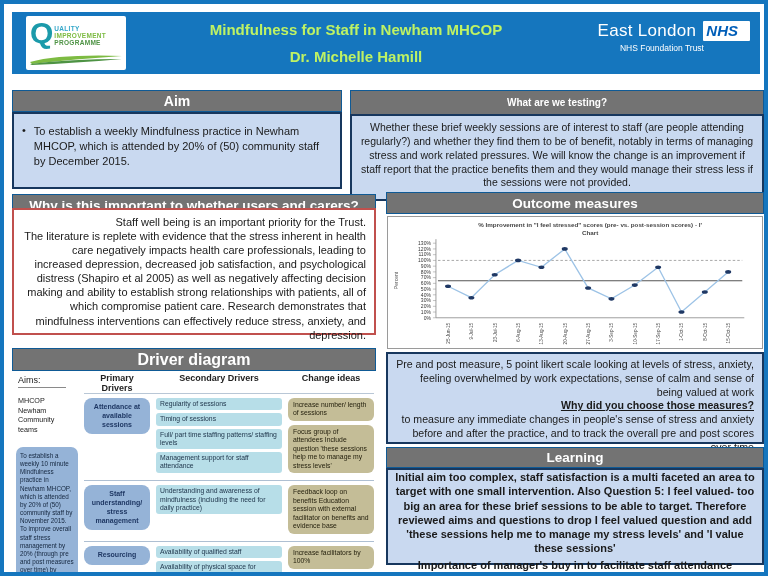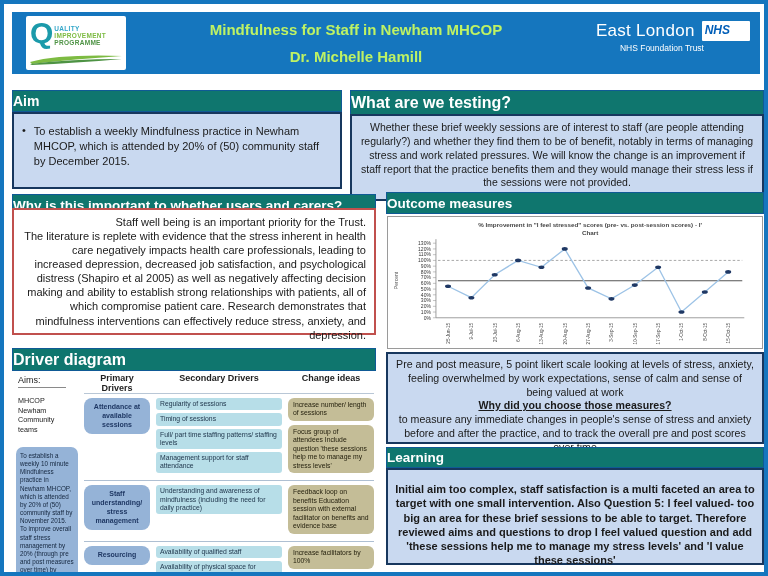--- a/index.html
+++ b/index.html
@@ -1,56 +1,56 @@
 <!DOCTYPE html>
 <html><head>
 <meta charset="utf-8">
 <style>
   * { box-sizing: border-box; margin: 0; padding: 0; }
   html,body { width:768px; height:576px; font-family:"Liberation Sans", sans-serif; background:#fff; }
   .poster { position:relative; width:768px; height:576px; background:#fff; border:4px solid #1576BE; overflow:hidden; }
   .abs { position:absolute; }
-  .bar { background:#0f766e; color:#fff; font-weight:bold; text-align:left; border:1px solid #0f5a95; }
+  .bar { background:#737373; color:#fff; font-weight:bold; text-align:center; border:1px solid #0f5a95; }
   .panel { background:#C9D9F0; border:2px solid #17375E; color:#1a1a1a; }
   
   .header { left:8px; top:8px; width:748px; height:62px; background:#1576BE; }
   .logo-box { position:absolute; left:14px; top:4px; width:100px; height:54px; background:#fff; border-radius:2px; padding:3px 4px; overflow:hidden; }
   .logo-q { font-size:30px; font-weight:bold; color:#1B9AAA; float:left; line-height:28px; }
   .logo-words { float:left; margin-top:6px; margin-left:1px; line-height:7px; }
   .logo-words span { display:block; font-size:6.5px; font-weight:bold; letter-spacing:.3px; }
   .lw1 { color:#35A7C9; } .lw2 { color:#7DBB42; } .lw3 { color:#4E9344; }
   .swoosh { position:absolute; left:4px; bottom:5px; width:92px; height:12px; }
   .titles { position:absolute; left:130px; right:190px; top:0; height:62px; text-align:center; color:#bef264; }
   .title1 { font-size:15px; font-weight:bold; margin-top:9px; }
   .title2 { font-size:15px; font-weight:bold; margin-top:10px; }
   .nhs-wrap { position:absolute; right:10px; top:9px; text-align:right; color:#fff; }
   .nhs-row { display:flex; align-items:center; justify-content:flex-end; gap:7px; }
   .trust-name { font-size:17px; font-weight:400; letter-spacing:.3px; }
-  .nhs-box { background:#fff; color:#005EB8; font-weight:bold; font-style:italic; font-size:12px; padding:0 20px 1px 3px; border-radius:1px; line-height:19px; }
+  .nhs-box { background:#fff; color:#005EB8; font-weight:bold; font-style:italic; font-size:15px; padding:0 12px 1px 3px; border-radius:1px; line-height:19px; }
   .trust-sub { font-size:8.5px; margin-top:2px; margin-right:46px; }
   
   .aim-bar { left:8px; top:86px; width:330px; height:22px; font-size:14px; line-height:21px; }
   .aim-body { left:8px; top:108px; width:330px; height:77px; padding:10px 10px 4px 8px; display:flex; gap:8px; }
   .aim-bullet { font-size:11px; }
   .aim-text { font-size:11px; line-height:1.35; }
   
-  .test-bar { left:346px; top:86px; width:414px; height:31px; font-size:16px; line-height:23px; }
+  .test-bar { left:346px; top:86px; width:414px; height:31px; font-size:10px; line-height:23px; }
   .test-body { left:346px; top:110px; width:414px; height:87px; padding:5px 7px; font-size:10.5px; line-height:1.32; text-align:center; }
   
   .imp-bar { left:8px; top:190px; width:364px; height:22px; font-size:13.5px; line-height:21px; }
   .imp-body { left:8px; top:204px; width:364px; height:127px; background:#fff; border:2px solid #C0504D; padding:5px 8px; font-size:11px; line-height:1.28; text-align:right; color:#1a1a1a; }
   
   .out-bar { left:382px; top:188px; width:378px; height:22px; font-size:13.5px; line-height:21px; }
   .chart-holder { left:383px; top:212px; width:376px; height:133px; background:#fff; border:1px solid #9a9a9a; }
   
-  .meas-body { left:382px; top:348px; width:378px; height:92px; padding:4px 8px; font-size:10.6px; line-height:1.3; text-align:center; }
+  .meas-body { left:382px; top:348px; width:378px; height:92px; padding:4px 8px; font-size:10.6px; line-height:1.3; text-align:right; }
   .meas-q { font-weight:bold; text-decoration:underline; }
   
   .learn-bar { left:382px; top:443px; width:378px; height:21px; font-size:13.5px; line-height:20px; }
-  .learn-body { left:382px; top:464px; width:378px; height:97px; padding:12px 6px; font-size:11px; font-weight:bold; line-height:1.3; text-align:center; }
+  .learn-body { left:382px; top:464px; width:378px; height:97px; padding:0 6px; font-size:11px; font-weight:bold; line-height:1.3; text-align:center; }
   .learn-body p + p { margin-top:2px; }
   
   .drv-bar { left:8px; top:344px; width:364px; height:23px; font-size:16px; line-height:22px; }
   .drv-body { left:8px; top:367px; width:364px; height:209px; display:flex; gap:6px; padding:2px 2px 0 4px; overflow:hidden; }
   .aims-col { width:62px; flex:none; display:flex; flex-direction:column; }
   .aims-label { font-size:9px; color:#222; border-bottom:1px solid #8a8a8a; display:inline-block; width:48px; padding-bottom:2px; margin:2px 0 8px 2px; }
   .aims-intro { font-size:7.2px; color:#222; line-height:1.35; width:52px; margin-left:2px; margin-bottom:12px; }
   .aims-box { background:#95B3D7; border-radius:7px; padding:5px 4px; font-size:6.3px; line-height:1.3; color:#14263e; flex:1; }
   .drv-right { flex:1; display:flex; flex-direction:column; }
   .drv-heads { display:grid; grid-template-columns:66px 126px 1fr; gap:6px; padding-bottom:0; border-bottom:1px solid #b9c7d6; }

